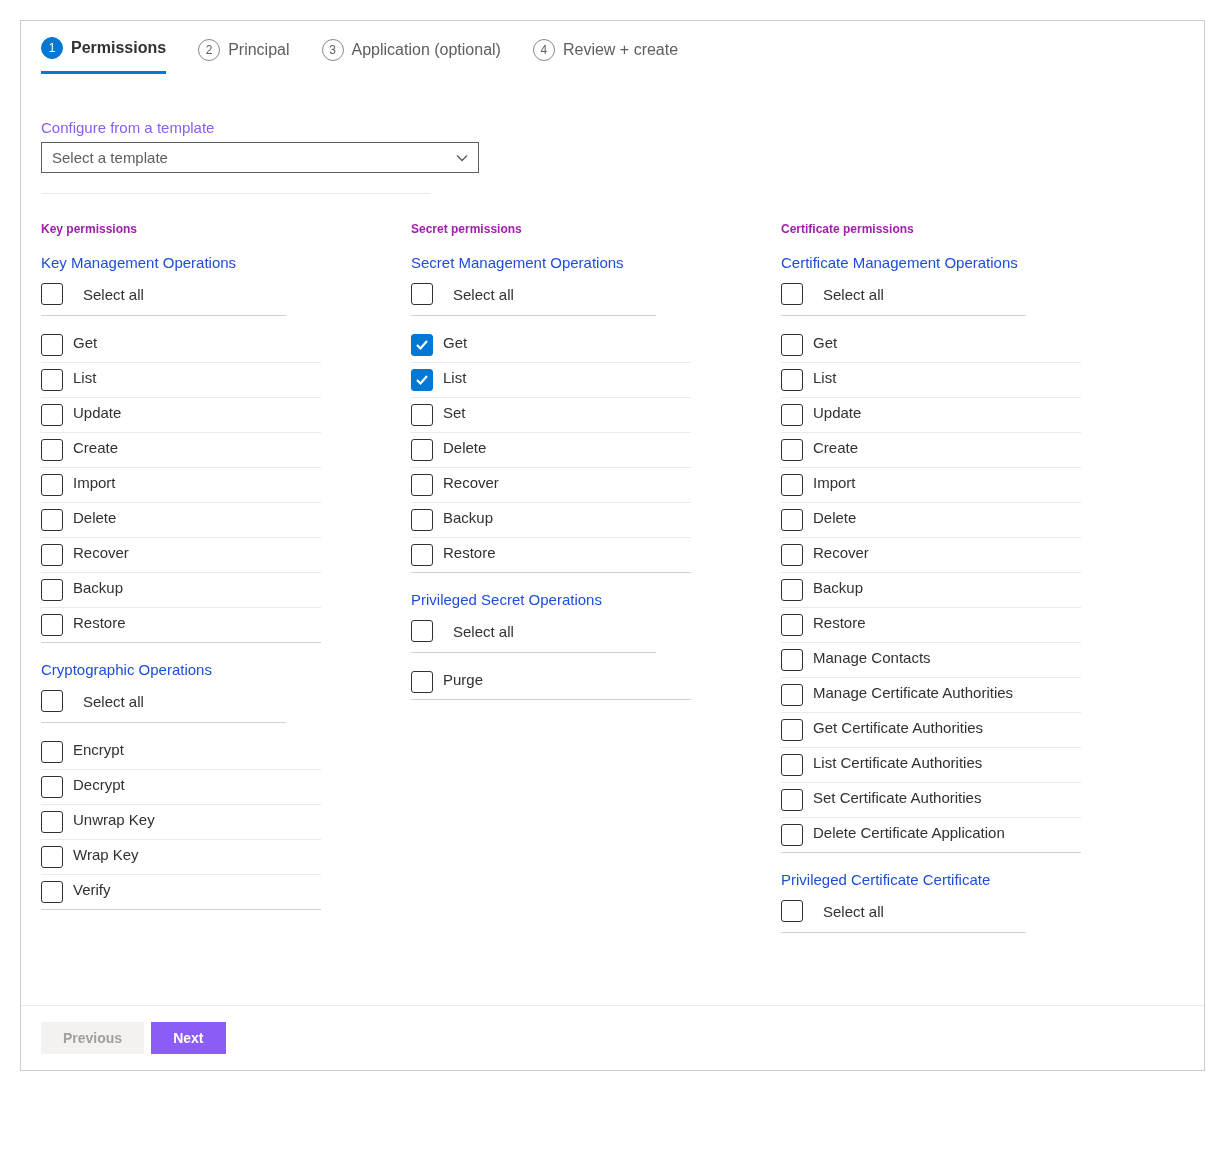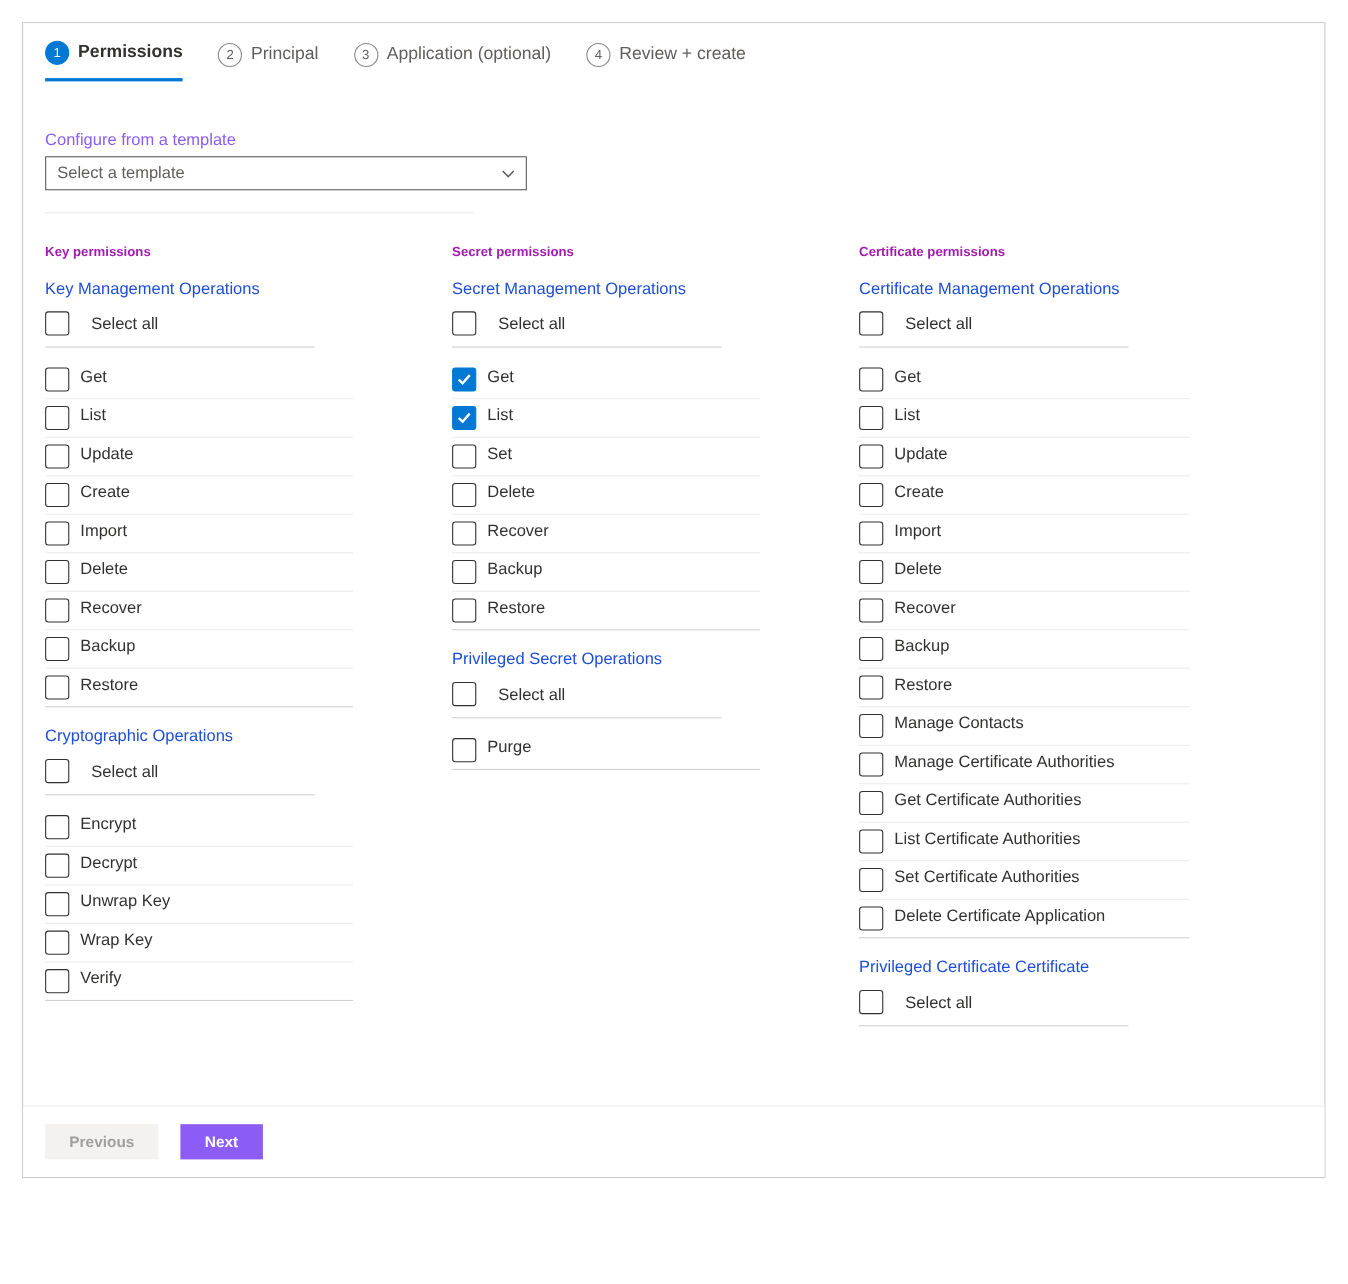--- a/index.html
+++ b/index.html
@@ -149,21 +149,21 @@
       color: #fff;
     }
     .perm-label {
       font-size: 15px;
       color: #323130;
     }
     .footer {
       border-top: 1px solid #edebe9;
       padding: 16px 20px;
       display: flex;
-      gap: 20px;
+      gap: 7px;
       background: #fff;
     }
     .btn {
       padding: 8px 22px;
       font-size: 14px;
       font-weight: 600;
       border: none;
       cursor: pointer;
     }
     .btn-prev {

